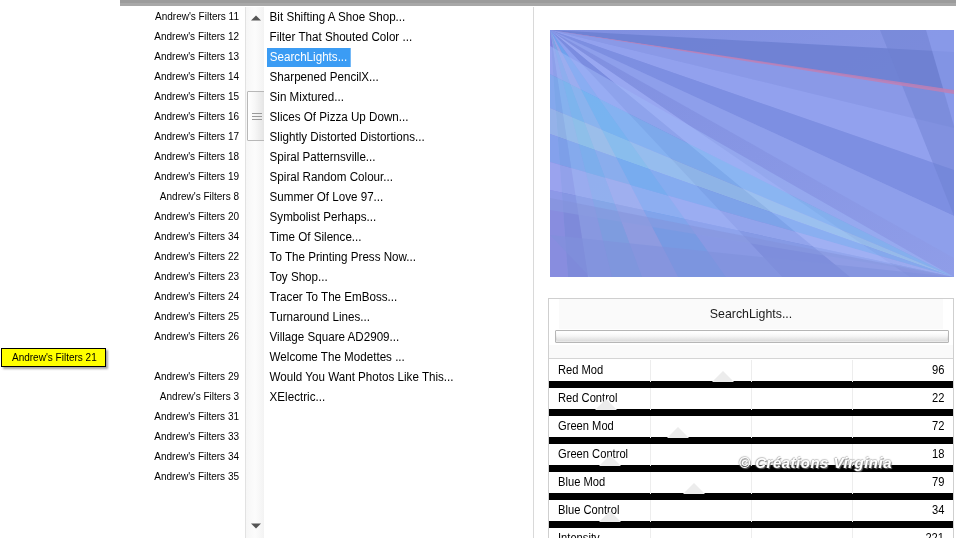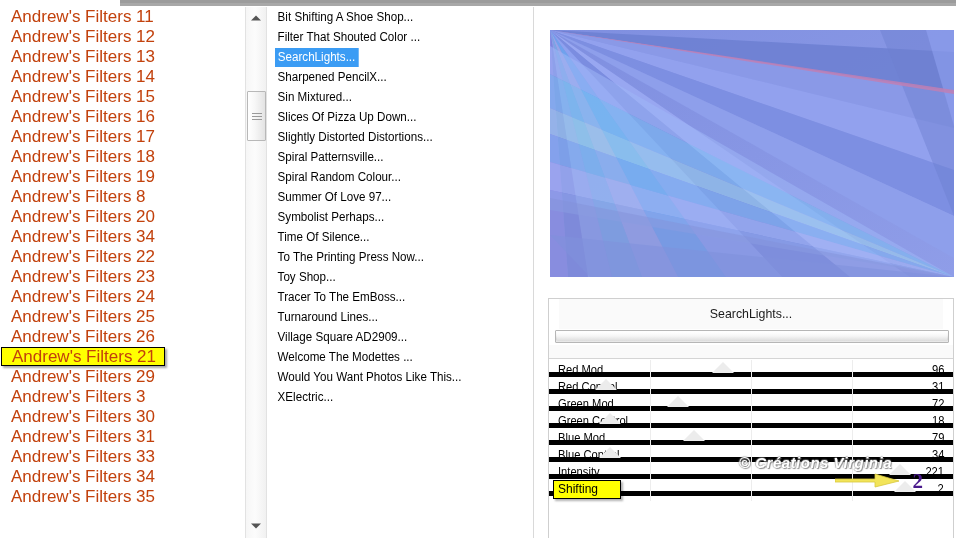--- a/index.html
+++ b/index.html
@@ -37,24 +37,25 @@
   .left-list {
     position: absolute; left: 0; top: 7px;
     width: 239px; height: 531px;
     background: #ffffff;
     overflow: hidden;
   }
   .left-item {
     height: 20px;
     line-height: 20px;
     padding-left: 11px;
-    font-size: 17px;
-    color: #c2410c;
+    font-size: 10px;
+    color: #000000;
     white-space: nowrap;
     font-family: "Liberation Sans", sans-serif;
+    text-align: right;
   }
   .left-item.hl {
     position: relative;
     display: inline-block;
     padding-left: 10px;
     padding-right: 8px;
     margin-left: 1px;
     background: #ffff00;
     border: 1px solid #000000;
     height: 19px;
@@ -108,21 +109,21 @@
     position: absolute; left: 4px;
     width: 10px; height: 1px;
     background: #9a9a9a;
   }
   .grip.g1 { top: 21px; }
   .grip.g2 { top: 24px; }
   .grip.g3 { top: 27px; }
 
   
   .mid-list {
-    position: absolute; left: 272px; top: 7px;
+    position: absolute; left: 264px; top: 7px;
     width: 245px; height: 531px;
     background: #ffffff;
     overflow: hidden;
   }
   .mid-item {
     height: 20px;
     line-height: 20px;
     font-size: 12.5px;
     color: #000000;
     white-space: nowrap;
@@ -203,22 +204,22 @@
     border-bottom: 1px solid #d5d5d5;
   }
 
   
   .rows {
     position: absolute; left: 0; top: 61px;
     width: 100%;
   }
   .prow {
     position: relative;
-    height: 17px;
-    border-bottom: 5px solid #000000;
+    height: 28px;
+    border-bottom: 7px solid #000000;
     background: #ffffff;
   }
   .prow-label {
     position: absolute; left: 9px; top: 0;
     height: 22px; line-height: 21px;
     font-size: 12px;
     color: #000000;
     transform: scaleX(0.93);
     transform-origin: left center;
   }
@@ -316,21 +317,20 @@
       <div class="left-item">Andrew's Filters 20</div>
       <div class="left-item">Andrew's Filters 34</div>
       <div class="left-item">Andrew's Filters 22</div>
       <div class="left-item">Andrew's Filters 23</div>
       <div class="left-item">Andrew's Filters 24</div>
       <div class="left-item">Andrew's Filters 25</div>
       <div class="left-item">Andrew's Filters 26</div>
       <div class="hl-wrap"><span class="left-item hl">Andrew's Filters 21</span></div>
       <div class="left-item">Andrew's Filters 29</div>
       <div class="left-item">Andrew's Filters 3</div>
-      <div class="left-item">Andrew's Filters 30</div>
       <div class="left-item">Andrew's Filters 31</div>
       <div class="left-item">Andrew's Filters 33</div>
       <div class="left-item">Andrew's Filters 34</div>
       <div class="left-item">Andrew's Filters 35</div>
     </div>
 
   <div class="vscroll">
     <div class="vscroll-track"></div>
     <div class="vscroll-arrow up">
       <span class="arrow-tri up"></span>
@@ -438,21 +438,21 @@
             <span class="slider-tri" style="left: calc(43% - 11px);"></span>
             <span class="prow-label">Red Mod</span>
             <span class="prow-value">96</span>
           </div>
           <div class="prow">
             <span class="tick" style="left: 25%;"></span>
             <span class="tick" style="left: 50%;"></span>
             <span class="tick" style="left: 75%;"></span>
             <span class="slider-tri" style="left: calc(14% - 11px);"></span>
             <span class="prow-label">Red Control</span>
-            <span class="prow-value">31</span>
+            <span class="prow-value">22</span>
           </div>
           <div class="prow">
             <span class="tick" style="left: 25%;"></span>
             <span class="tick" style="left: 50%;"></span>
             <span class="tick" style="left: 75%;"></span>
             <span class="slider-tri" style="left: calc(32% - 11px);"></span>
             <span class="prow-label">Green Mod</span>
             <span class="prow-value">72</span>
           </div>
           <div class="prow">

